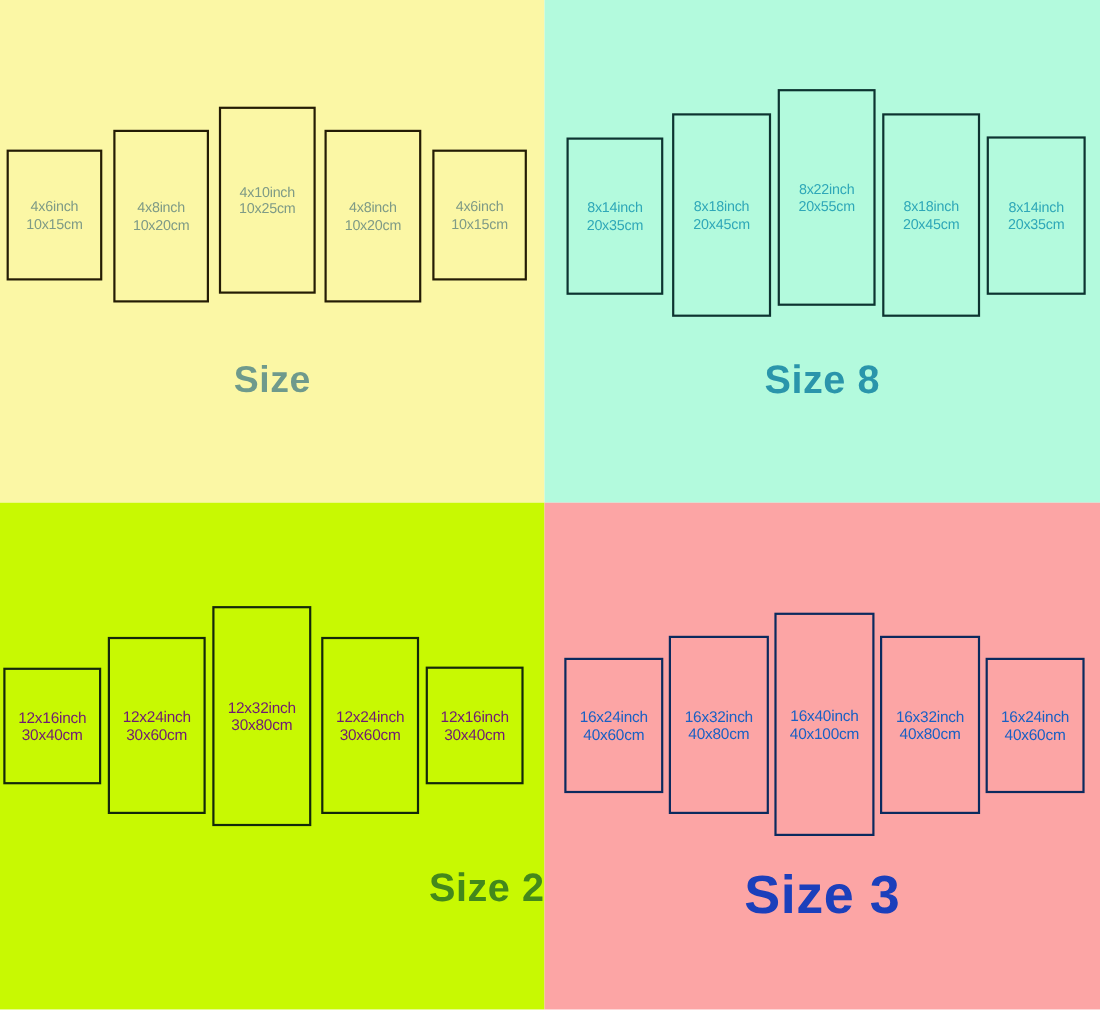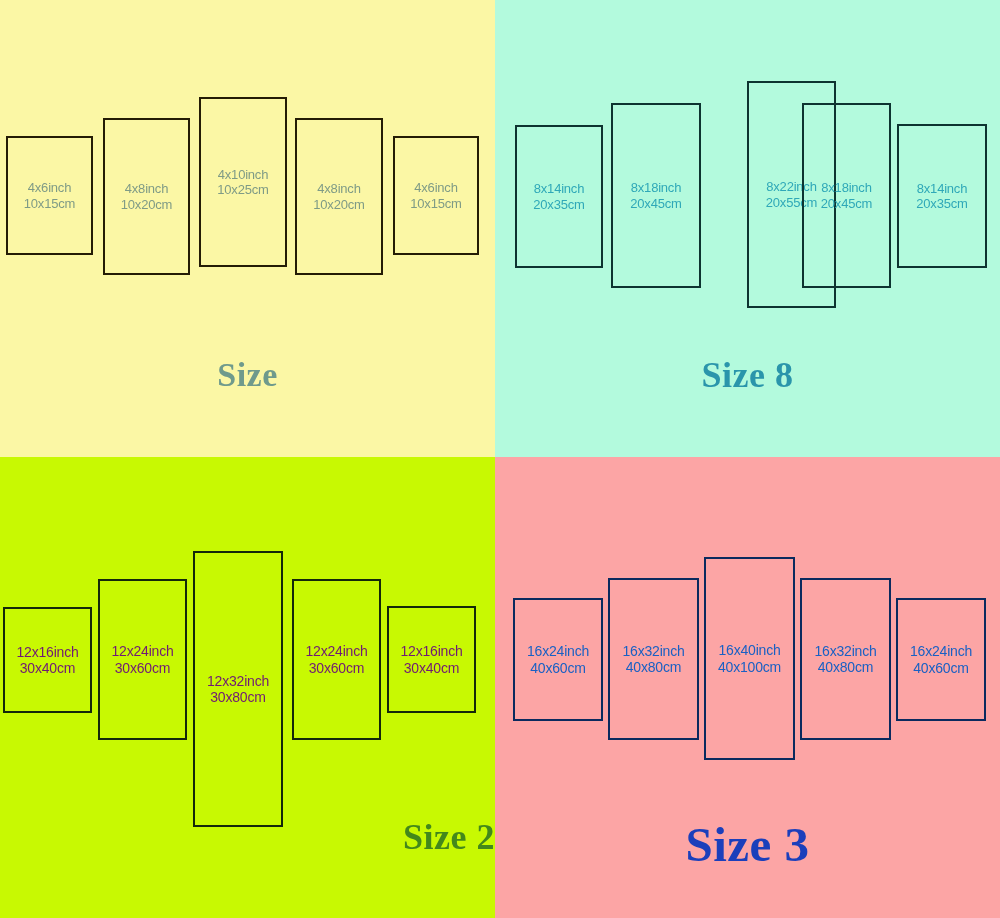--- a/index.html
+++ b/index.html
@@ -50,24 +50,23 @@
     letter-spacing: -0.2px;
     font-weight: 400;
   }
   .panel-label .line {
     display: block;
   }
   .size-title {
     position: absolute;
     width: 100%;
     text-align: center;
-    font-family: Liberation Serif, serif;
+    font-family: Liberation Sans, sans-serif;
     font-weight: bold;
     letter-spacing: 0.5px;
-    margin-top: 30px;
   }
   
   .q-tl { background: #FBF7A5; }
   .q-tl .panel { border: 2.5px solid #241c05; }
   .q-tl .panel-label { color: #7f9b86; font-size: 13px; }
   .q-tl .size-title { color: #6f9a8c; font-size: 34px; top: 326px; }
 
   
   .q-tr { background: #B3FADD; }
   .q-tr .panel { border: 2.5px solid #0d3330; }
@@ -134,21 +133,21 @@
           <span class="line">8x14inch</span>
           <span class="line">20x35cm</span>
         </span>
       </div>
       <div class="panel" style="left:116px;top:103px;width:90px;height:185px;">
         <span class="panel-label">
           <span class="line">8x18inch</span>
           <span class="line">20x45cm</span>
         </span>
       </div>
-      <div class="panel" style="left:212px;top:81px;width:89px;height:227px;margin-left:40px;">
+      <div class="panel" style="left:212px;top:81px;width:89px;height:197px;">
         <span class="panel-label">
           <span class="line">8x22inch</span>
           <span class="line">20x55cm</span>
         </span>
       </div>
       <div class="panel" style="left:307px;top:103px;width:89px;height:185px;">
         <span class="panel-label">
           <span class="line">8x18inch</span>
           <span class="line">20x45cm</span>
         </span>
@@ -170,21 +169,21 @@
           <span class="line">12x16inch</span>
           <span class="line">30x40cm</span>
         </span>
       </div>
       <div class="panel" style="left:98px;top:122px;width:89px;height:161px;">
         <span class="panel-label">
           <span class="line">12x24inch</span>
           <span class="line">30x60cm</span>
         </span>
       </div>
-      <div class="panel" style="left:193px;top:94px;width:90px;height:276px;">
+      <div class="panel" style="left:193px;top:94px;width:90px;height:200px;">
         <span class="panel-label">
           <span class="line">12x32inch</span>
           <span class="line">30x80cm</span>
         </span>
       </div>
       <div class="panel" style="left:292px;top:122px;width:89px;height:161px;">
         <span class="panel-label">
           <span class="line">12x24inch</span>
           <span class="line">30x60cm</span>
         </span>

